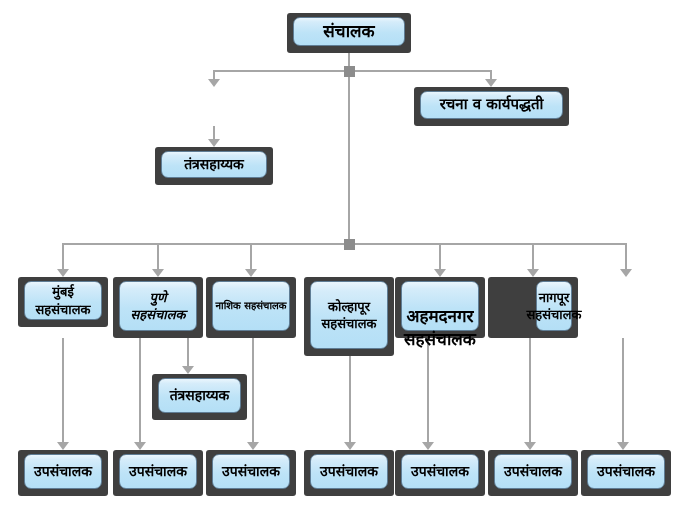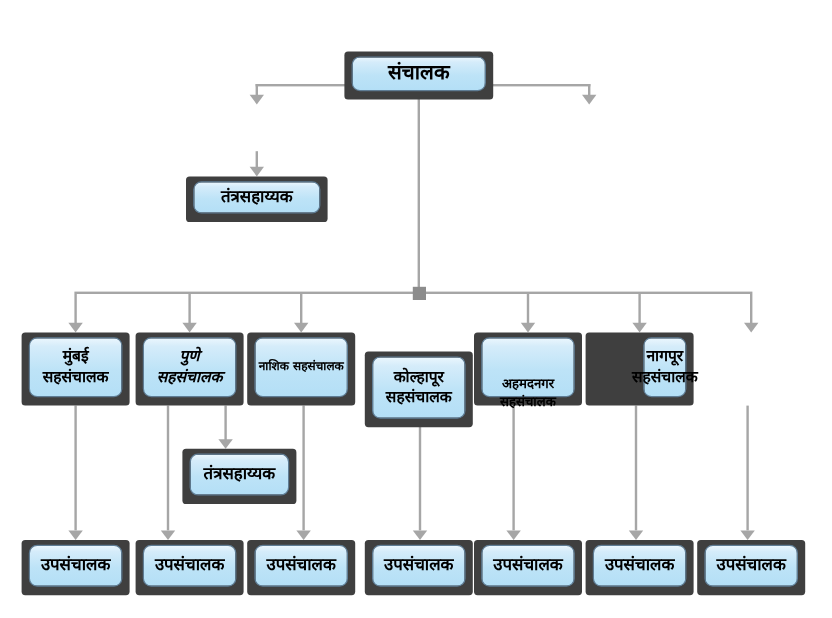--- a/index.html
+++ b/index.html
@@ -79,53 +79,58 @@
     <div class="arrow" style="left: 182px; top: 366px;"></div>
     <div class="arrow" style="left: 57px; top: 442px;"></div>
     <div class="arrow" style="left: 134px; top: 442px;"></div>
     <div class="arrow" style="left: 247px; top: 442px;"></div>
     <div class="arrow" style="left: 344px; top: 442px;"></div>
     <div class="arrow" style="left: 422px; top: 442px;"></div>
     <div class="arrow" style="left: 524px; top: 442px;"></div>
     <div class="arrow" style="left: 617px; top: 442px;"></div>
     <div class="jsq" style="left: 343.5px; top: 65.5px;"></div>
     <div class="jsq" style="left: 343.5px; top: 238.5px;"></div>
-    <div class="frame" style="left: 287px; top: 13px; width: 124px; height: 40px; margin-top: 30px;">
+    <div class="frame" style="left: 287px; top: 13px; width: 124px; height: 40px;">
       <div class="box">
         <span class="lbl" style="font-size: 17px;">संचालक</span>
+      </div>
+    </div>
+    <div class="frame" style="left: 414px; top: 87px; width: 155px; height: 39px;">
+      <div class="box">
+        <span class="lbl" style="font-size: 15px;">रचना व कार्यपद्धती</span>
       </div>
     </div>
     <div class="frame" style="left: 155px; top: 147px; width: 118px; height: 38px;">
       <div class="box">
         <span class="lbl" style="font-size: 14px;">तंत्रसहाय्यक</span>
       </div>
     </div>
-    <div class="frame" style="left: 18px; top: 277px; width: 90px; height: 61px;">
+    <div class="frame" style="left: 18px; top: 277px; width: 90px; height: 50px;">
       <div class="box">
         <span class="lbl" style="font-size: 13px;">मुंबई सहसंचालक</span>
       </div>
     </div>
     <div class="frame" style="left: 113px; top: 277px; width: 90px; height: 61px;">
       <div class="box">
         <span class="lbl" style="font-size: 13px; font-style: italic;">पुणे सहसंचालक</span>
       </div>
     </div>
     <div class="frame" style="left: 206px; top: 277px; width: 90px; height: 61px;">
       <div class="box">
         <span class="lbl" style="font-size: 10px;">नाशिक सहसंचालक</span>
       </div>
     </div>
-    <div class="frame" style="left: 304px; top: 277px; width: 90px; height: 63px; margin-top: 16px;">
+    <div class="frame" style="left: 304px; top: 277px; width: 90px; height: 79px;">
       <div class="box">
         <span class="lbl" style="font-size: 13px;">कोल्हापूर सहसंचालक</span>
       </div>
     </div>
     <div class="frame" style="left: 395px; top: 277px; width: 90px; height: 61px;">
       <div class="box">
-        <span class="lbl" style="font-size: 11px; margin-top: 43px;">अहमदनगर सहसंचालक</span>
+        <span class="lbl" style="font-size: 17px; margin-top: 43px;">अहमदनगर सहसंचालक</span>
       </div>
     </div>
     <div class="frame" style="left: 488px; top: 277px; width: 90px; height: 61px; padding-left: 48px;">
       <div class="box">
         <span class="lbl" style="font-size: 13px;">नागपूर सहसंचालक</span>
       </div>
     </div>
     <div class="frame" style="left: 152px; top: 374px; width: 95px; height: 46px;">
       <div class="box">
         <span class="lbl" style="font-size: 14px;">तंत्रसहाय्यक</span>

